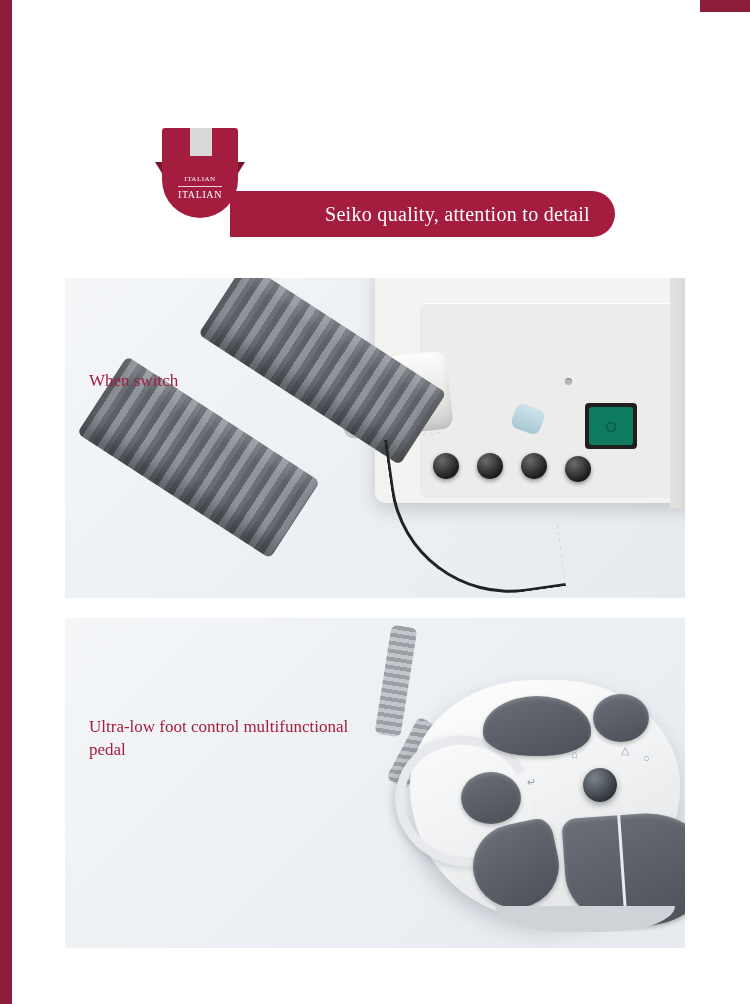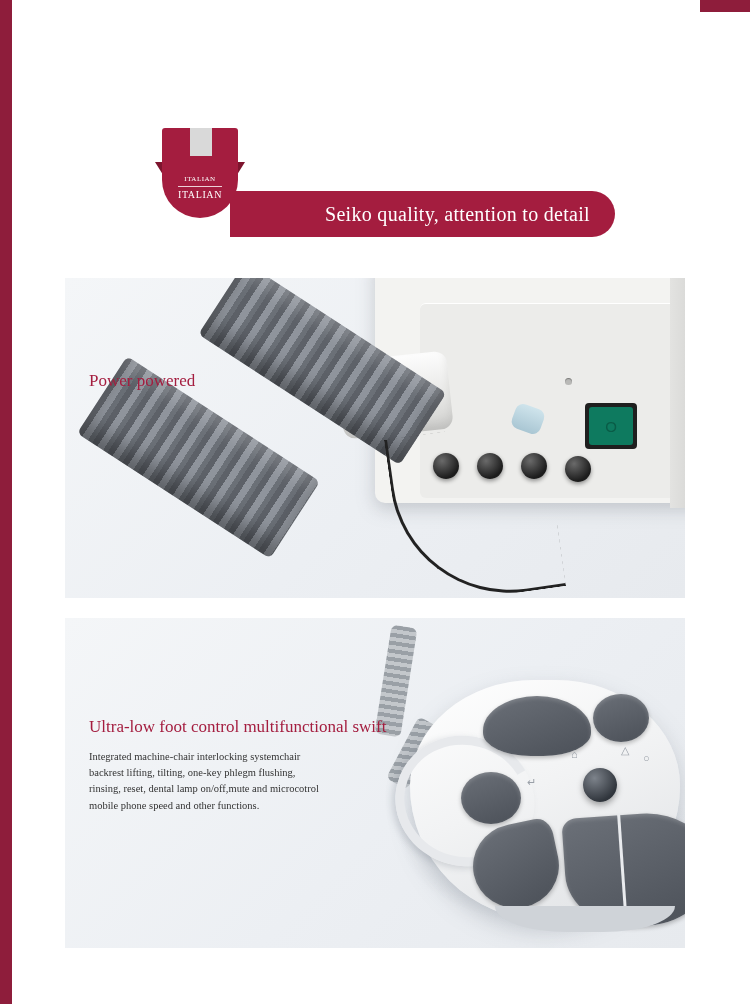--- a/index.html
+++ b/index.html
@@ -464,21 +464,21 @@
     <div class="rocker">
       <div class="rocker-in">O</div>
     </div>
     <div class="knob k1"></div>
     <div class="knob k2"></div>
     <div class="knob k3"></div>
     <div class="knob k4"></div>
   </div>
 
   <div class="card-text" id="power-text">
-    <h2 class="card-title">Power powered</h2>
+    <h2 class="card-title">When switch</h2>
   </div>
 </div>
 
 <div class="card" id="card-pedal">
 
   <div class="photo">
     <div class="pedal-shadow"></div>
     <div class="pedal-hose"></div>
     <div class="pedal-hose2"></div>
     <div class="pedal-base"></div>
@@ -492,19 +492,15 @@
     <div class="joystick"></div>
     <div class="pedal-mark m1">↵</div>
     <div class="pedal-mark m2">⌂</div>
     <div class="pedal-mark m3">△</div>
     <div class="pedal-mark m4">○</div>
     <div class="pedal-heel"></div>
   </div>
 
   <div class="card-text" id="pedal-text">
     <h2 class="card-title">Ultra-low foot control
-multifunctional swift</h2>
-    <p class="card-body">Integrated machine-chair interlocking systemchair
-backrest lifting, tilting, one-key phlegm flushing,
-rinsing, reset, dental lamp on/off,mute and microcotrol
-mobile phone speed and other functions.</p>
+multifunctional pedal</h2>
   </div>
 </div>
 
 </body></html>

